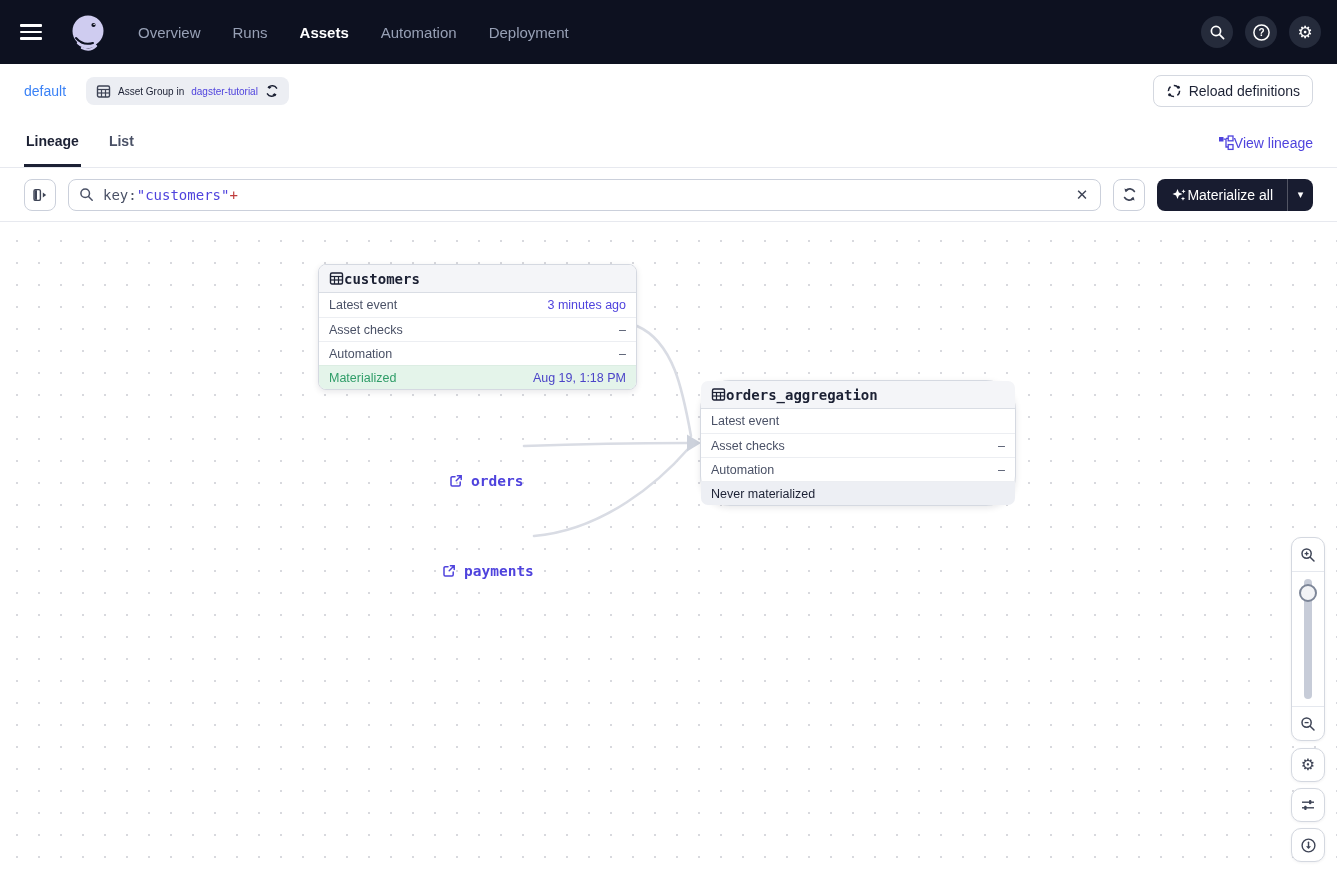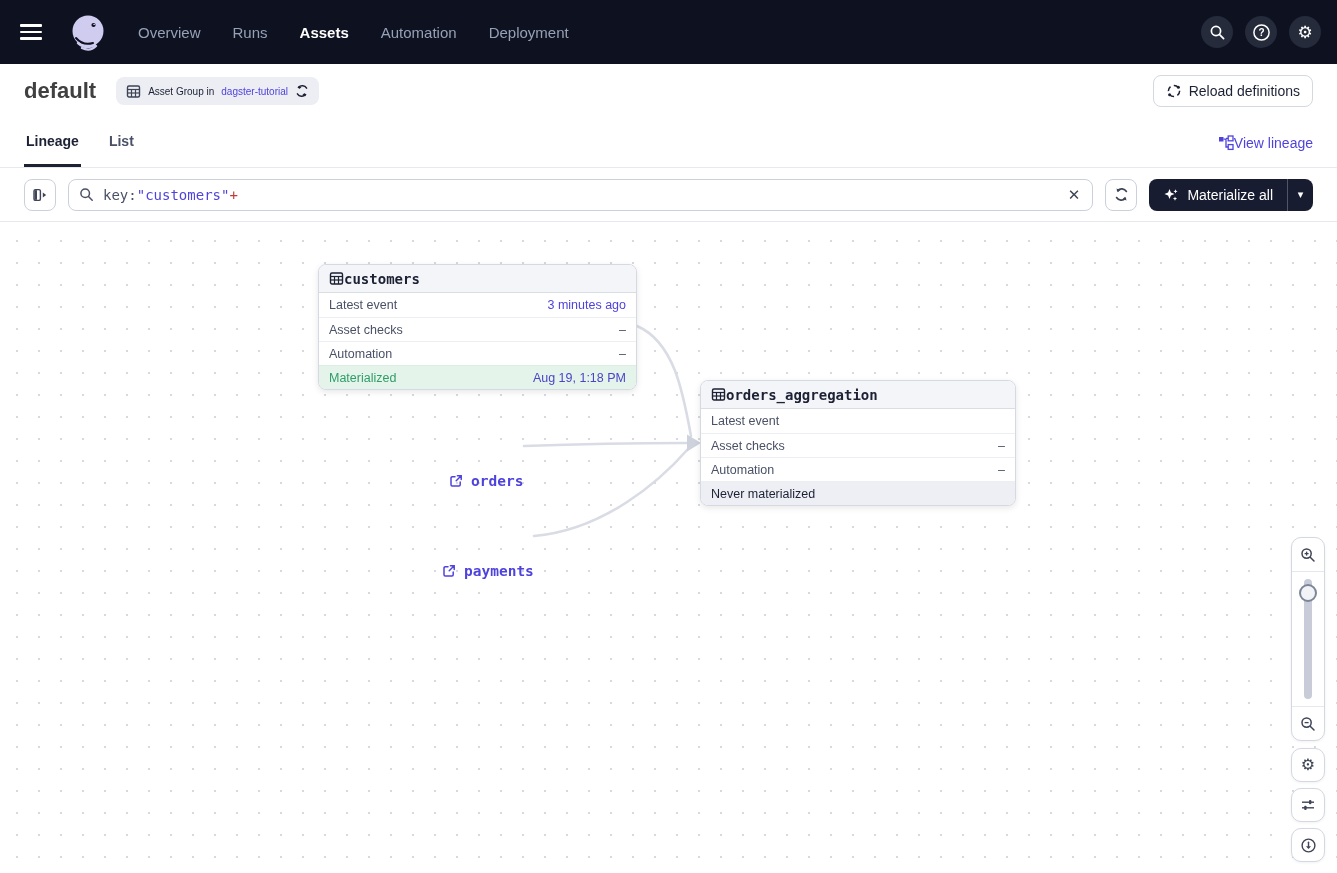--- a/index.html
+++ b/index.html
@@ -15,21 +15,21 @@
   .nav-links { display:flex; gap:32px; margin-left:28px; }
   .nav-link { font-size:15px; color:#97A0B5; cursor:pointer; }
   .nav-link.active { color:#FFFFFF; font-weight:700; }
   .nav-right { margin-left:auto; display:flex; gap:12px; }
   .nav-icon-btn { width:32px; height:32px; border-radius:50%; background:#252B3B; display:flex;
     align-items:center; justify-content:center; cursor:pointer; color:#fff; }
   .gear-glyph { font-size:17px; color:#fff; line-height:1; }
 
   
   .header { height:54px; display:flex; align-items:center; padding:0 24px; background:#fff; }
-  .page-title { font-size:22px; font-weight:700; color:#404040; }
+  .page-title { font-size:14px; font-weight:400; color:#3b82f6; }
   .badge { margin-left:20px; height:28px; background:#ECEEF3; border-radius:8px; display:flex;
     align-items:center; gap:7px; padding:0 10px; font-size:10px; color:#1C2134; }
   .badge a { color:#4F43DD; text-decoration:none; cursor:pointer; }
   .reload-btn { margin-left:auto; height:32px; border:1px solid #D4D8E0; border-radius:8px;
     background:#fff; display:flex; align-items:center; gap:7px; padding:0 12px; font-size:14px;
     color:#1C2134; cursor:pointer; }
 
   
   .tabs { height:50px; display:flex; align-items:stretch; padding:0 24px; border-bottom:1px solid #E7E9EF; }
   .tab { font-size:14px; font-weight:600; color:#4A5166; display:flex; align-items:center;
@@ -45,21 +45,21 @@
     display:flex; align-items:center; justify-content:center; cursor:pointer; color:#3E4456; }
   .search-box { flex:1; height:32px; border:1px solid #CBD0DB; border-radius:8px; background:#fff;
     display:flex; align-items:center; gap:9px; padding:0 10px; }
   .search-box .query { font-family:"DejaVu Sans Mono", monospace; font-size:14px; flex:1;
     white-space:pre; }
   .q-field { color:#4A5166; }
   .q-value { color:#4F43DD; }
   .q-op { color:#BF3B3B; }
   .clear-x { font-size:15px; color:#3E4456; cursor:pointer; padding:0 2px; }
   .split-btn { display:flex; height:32px; border-radius:8px; overflow:hidden; background:#181C30; }
-  .split-main { display:flex; align-items:center; gap:8px; color:#fff; font-size:14px;
+  .split-main { display:flex; align-items:center; color:#fff; font-size:14px;
     padding:0 14px; cursor:pointer; }
   .split-caret { width:26px; display:flex; align-items:center; justify-content:center; color:#fff;
     border-left:1px solid rgba(255,255,255,0.25); font-size:11px; cursor:pointer; }
 
   
   .graph { position:relative; height:651px; background-color:#FFFFFF;
     background-image:radial-gradient(#D8D9DE 1.1px, transparent 1.3px);
     background-size:22px 22px; background-position:6px 8px; overflow:hidden; }
   .edges { position:absolute; left:0; top:0; pointer-events:none; }
 
@@ -258,21 +258,21 @@
     <div class="node-row">
       <span class="lbl">Automation</span>
       <span class="val">–</span>
     </div>
     <div class="node-row materialized">
       <span class="lbl">Materialized</span>
       <span class="val">Aug 19, 1:18 PM</span>
     </div>
   </div>
 
-  <div class="asset-node" style="left:700px; top:158px; width:316px;">
+  <div class="asset-node" style="left:700px; top:158px; width:316px;border-radius:30px;">
     <div class="node-head">
       <svg width="15" height="15" viewBox="0 0 15 15">
         <rect x="1.5" y="2" width="12" height="11" rx="1.5" stroke="#1C2134" stroke-width="1.4" fill="none"></rect>
         <line x1="1.5" y1="5.5" x2="13.5" y2="5.5" stroke="#1C2134" stroke-width="1.2"></line>
         <line x1="5.5" y1="5.5" x2="5.5" y2="13" stroke="#1C2134" stroke-width="1.2"></line>
         <line x1="9.5" y1="5.5" x2="9.5" y2="13" stroke="#1C2134" stroke-width="1.2"></line>
         <line x1="1.5" y1="9" x2="13.5" y2="9" stroke="#1C2134" stroke-width="1.2"></line>
       </svg>
       <span>orders_aggregation</span>
     </div>

